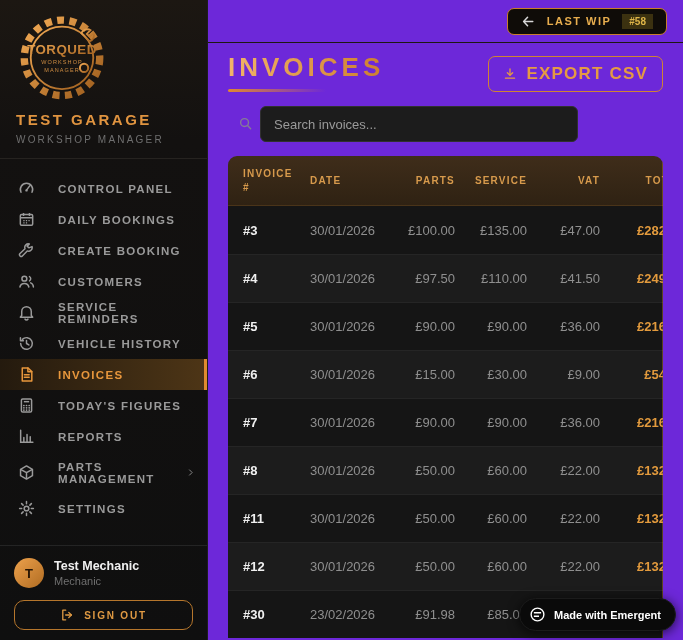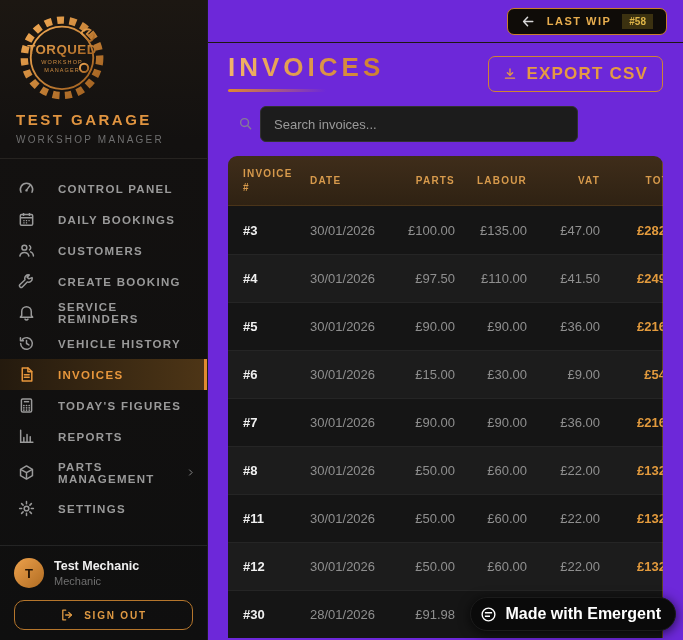--- a/index.html
+++ b/index.html
@@ -80,21 +80,21 @@
   .c1 { flex:0 0 100px; padding-left:12px; text-align:left; }
   .c2 { flex:0 0 57px; text-align:right; }
   .c3 { flex:0 0 72px; text-align:right; }
   .c4 { flex:0 0 73px; text-align:right; }
   .c5 { flex:0 0 84px; text-align:right; }
 
   .emergent-badge { position:fixed; right:7px; bottom:9px; background:#0a0a0a; border:1px solid #1b1b1b;
     border-radius:17px; padding:7px 14px 7px 9px; display:flex; align-items:center; gap:8px;
     box-shadow:0 2px 12px rgba(0,0,0,.7); cursor:pointer; }
   .eb-logo { width:17px; height:17px; display:inline-flex; }
-  .eb-text { color:#ffffff; font-size:16px; font-weight:bold; }
+  .eb-text { color:#ffffff; font-size:11px; font-weight:bold; }
 </style>
 </head>
 <body>
 
 <aside class="sidebar">
   <div class="logo-sec">
     <svg class="logo-svg" viewBox="0 0 100 100">
       <defs>
         <linearGradient id="lgrad" x1="0" y1="0" x2="1" y2="1">
           <stop offset="0" stop-color="#f3ab55"></stop>
@@ -129,36 +129,36 @@
           <svg viewBox="0 0 16 16" fill="none" stroke="currentColor" stroke-width="1.4">
             <rect x="2.2" y="3.2" width="11.6" height="10.3" rx="1.2"></rect>
             <path d="M2.2 6.4h11.6M5.2 1.8v2.8M10.8 1.8v2.8"></path>
             <path d="M5 9h1.2M7.4 9h1.2M9.8 9h1.2M5 11.2h1.2M7.4 11.2h1.2" stroke-width="1.1"></path>
           </svg>
         </span>
         <span>DAILY BOOKINGS</span>
       </div>
       <div class="nav-item">
         <span class="nicon">
+          <svg viewBox="0 0 16 16" fill="none" stroke="currentColor" stroke-width="1.4" stroke-linecap="round" stroke-linejoin="round">
+            <path d="M13.2 4.3a3.4 3.4 0 0 1-4.5 4.1l-4.6 4.7a1.5 1.5 0 0 1-2.2-2.2l4.7-4.6a3.4 3.4 0 0 1 4.1-4.5L8.6 3.9l1.6 1.6 3-1.2z"></path>
+          </svg>
+        </span>
+        <span>CREATE BOOKING</span>
+      </div>
+      <div class="nav-item">
+        <span class="nicon">
           <svg viewBox="0 0 16 16" fill="none" stroke="currentColor" stroke-width="1.4" stroke-linecap="round">
             <circle cx="6" cy="5.3" r="2.3"></circle>
             <path d="M1.8 13.2a4.3 4.3 0 0 1 8.4 0"></path>
             <path d="M10.8 3.4a2.3 2.3 0 0 1 0 4"></path>
             <path d="M11.9 9.3a4.3 4.3 0 0 1 2.6 3.9"></path>
           </svg>
         </span>
         <span>CUSTOMERS</span>
-      </div>
-      <div class="nav-item">
-        <span class="nicon">
-          <svg viewBox="0 0 16 16" fill="none" stroke="currentColor" stroke-width="1.4" stroke-linecap="round" stroke-linejoin="round">
-            <path d="M13.2 4.3a3.4 3.4 0 0 1-4.5 4.1l-4.6 4.7a1.5 1.5 0 0 1-2.2-2.2l4.7-4.6a3.4 3.4 0 0 1 4.1-4.5L8.6 3.9l1.6 1.6 3-1.2z"></path>
-          </svg>
-        </span>
-        <span>CREATE BOOKING</span>
       </div>
       <div class="nav-item">
         <span class="nicon">
           <svg viewBox="0 0 16 16" fill="none" stroke="currentColor" stroke-width="1.4" stroke-linecap="round" stroke-linejoin="round">
             <path d="M12.5 10.8V7a4.5 4.5 0 0 0-9 0v3.8L2.2 12.5h11.6z"></path>
             <path d="M6.6 14.2a1.6 1.6 0 0 0 2.8 0"></path>
           </svg>
         </span>
         <span>SERVICE REMINDERS</span>
       </div>
@@ -288,21 +288,21 @@
         </span>
       <input class="search-input" type="text" placeholder="Search invoices..." style="">
     </div>
 
     <div class="table-wrap">
       <div class="tbl">
         <div class="thead">
             <div class="hcell c0">INVOICE #</div>
             <div class="hcell c1">DATE</div>
             <div class="hcell c2">PARTS</div>
-            <div class="hcell c3">LABOUR</div>
+            <div class="hcell c3">SERVICE</div>
             <div class="hcell c4">VAT</div>
             <div class="hcell c5">TOTAL</div>
           </div>
         <div class="tbody">
             <div class="trow">
               <div class="cell c0 cell-invoice">#3</div>
               <div class="cell c1">30/01/2026</div>
               <div class="cell c2">£100.00</div>
               <div class="cell c3">£135.00</div>
               <div class="cell c4">£47.00</div>
@@ -359,21 +359,21 @@
             <div class="trow">
               <div class="cell c0 cell-invoice">#12</div>
               <div class="cell c1">30/01/2026</div>
               <div class="cell c2">£50.00</div>
               <div class="cell c3">£60.00</div>
               <div class="cell c4">£22.00</div>
               <div class="cell c5 cell-total">£132.00</div>
             </div>
             <div class="trow">
               <div class="cell c0 cell-invoice">#30</div>
-              <div class="cell c1">28/01/2026</div>
+              <div class="cell c1">23/02/2026</div>
               <div class="cell c2">£91.98</div>
               <div class="cell c3">£85.00</div>
               <div class="cell c4"></div>
               <div class="cell c5 cell-total"></div>
             </div>
           </div>
       </div>
     </div>
   </div>
 </div>

